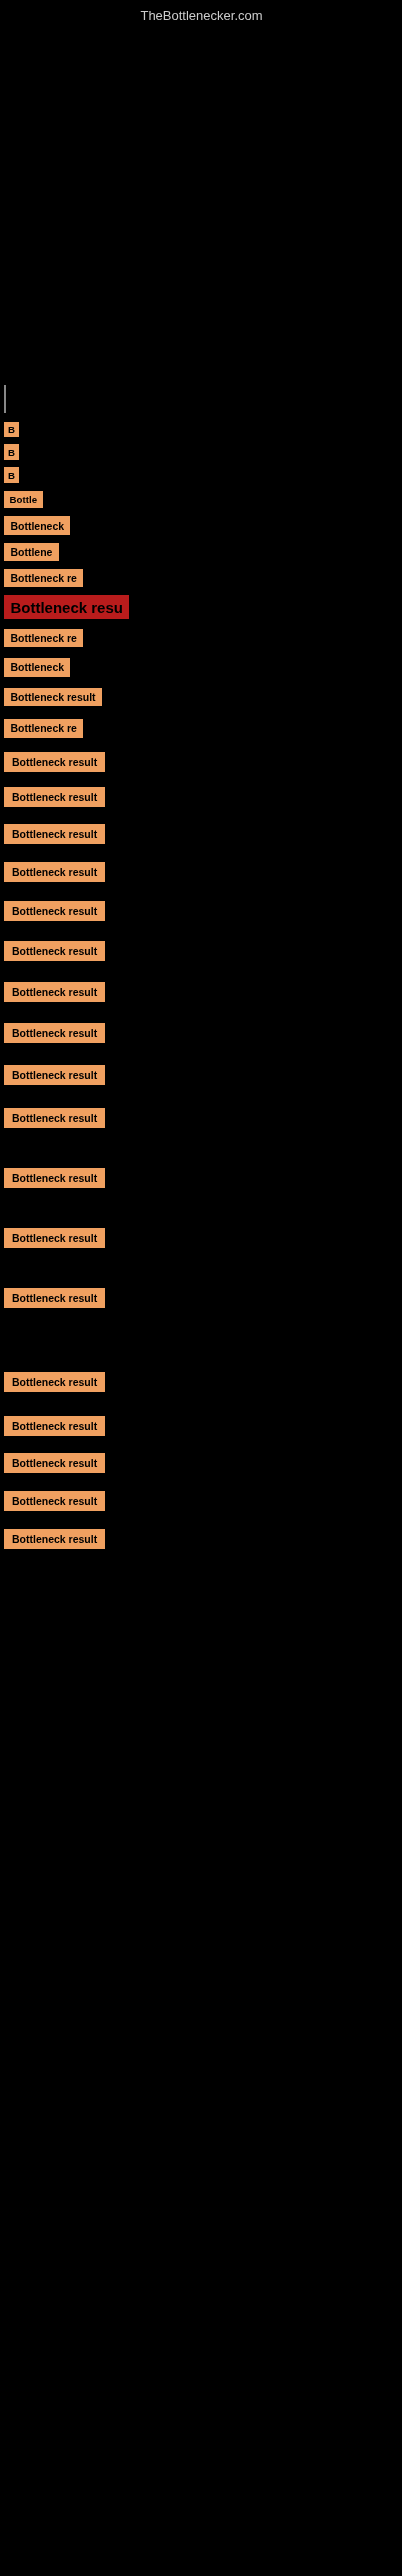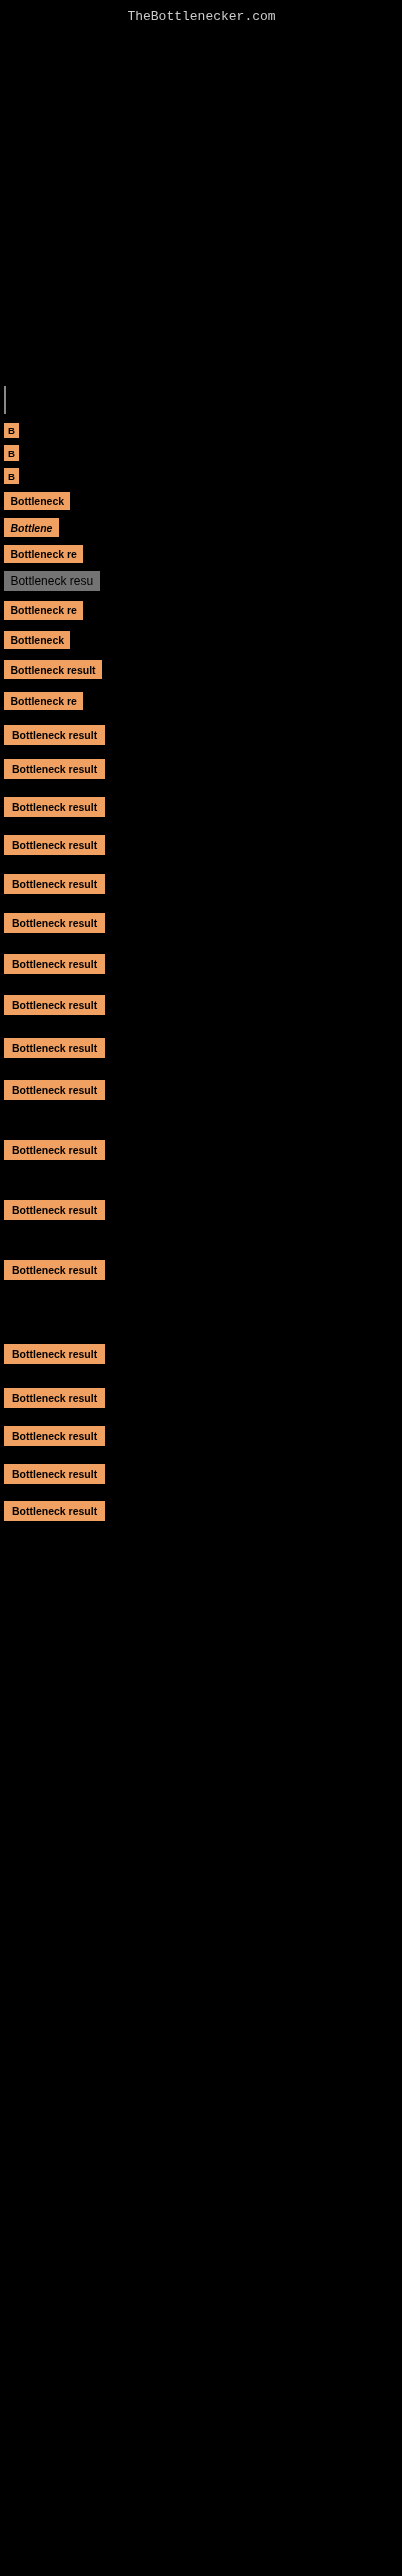--- a/index.html
+++ b/index.html
@@ -12,56 +12,59 @@
       width: 403px;
       min-height: 2576px;
       font-family: Arial, sans-serif;
       position: relative;
     }
   </style>
 </head>
 <body>
 
 <div style="text-align:center; padding: 8px 0;">
-  <span style="color:#cccccc; font-size:13px;font-family:Liberation Mono, monospace;">TheBottlenecker.com</span>
+  <span style="color:#cccccc; font-size:13px;">TheBottlenecker.com</span>
 </div>
 
 <div style="width:394px; height:354px; background:#000000; margin: 0 auto;"></div>
 
 <div style="position:relative; left:4px; width:2.4px; height:28px; background:#888888; margin-bottom:8px;"></div>
 
 <div style="position:relative;">
 
   <div style="margin: 6.4px 0 6.4px 4px;">
     <span style="display:inline-block;background:#f0a060;color:#000;font-size:9.7px;font-weight:bold;padding:2.4px 4px;">B</span>
   </div>
 
   <div style="margin: 6.4px 0 6.4px 4px;">
     <span style="display:inline-block;background:#f0a060;color:#000;font-size:9.7px;font-weight:bold;padding:2.4px 4px;">B</span>
   </div>
 
   <div style="margin: 6.4px 0 6.4px 4px;">
     <span style="display:inline-block;background:#f0a060;color:#000;font-size:9.7px;font-weight:bold;padding:2.4px 4px;">B</span>
   </div>
 
+  <div style="margin: 8px 0 8px 4px;">
+    <span style="display:inline-block;background:#f0a060;color:#000;font-size:9.7px;font-weight:bold;padding:3.2px 5.6px;">Bottle</span>
+  </div>
 
   <div style="margin: 8px 0 8px 4px;">
     <span style="display:inline-block;background:#f0a060;color:#000;font-size:10.5px;font-weight:bold;padding:3.2px 6.4px;">Bottleneck</span>
   </div>
 
-  <div style="margin: 8px 16px 8px 4px; font-style: italic;">
+  <div style="margin: 8px 16px 8px 4px;">
     <span style="display:inline-block;background:#f0a060;color:#000;font-size:10.5px;font-weight:bold;padding:3.2px 6.4px;">Bottlene</span>
   </div>
 
   <div style="margin: 8px 0 8px 4px;">
     <span style="display:inline-block;background:#f0a060;color:#000;font-size:10.5px;font-weight:bold;padding:3.2px 6.4px;">Bottleneck re</span>
   </div>
 
   <div style="margin: 8px 0 8px 4px;">
-    <span style="display:inline-block;background:#737373;color:#000;font-size:12px;font-weight:normal;padding:3.2px 6.4px;">Bottleneck resu</span>
+    <span style="display:inline-block;background:#b91c1c;color:#000;font-size:15px;font-weight:bold;padding:3.2px 6.4px;">Bottleneck resu</span>
   </div>
 
   <div style="margin: 9.7px 0 9.7px 4px;">
     <span style="display:inline-block;background:#f0a060;color:#000;font-size:10.5px;font-weight:bold;padding:3.2px 6.4px;">Bottleneck re</span>
   </div>
 
 
   <div style="margin: 11.3px 0 11.3px 4px;">
     <span style="display:inline-block;background:#f0a060;color:#000;font-size:10.5px;font-weight:bold;padding:3.2px 6.4px;">Bottleneck</span>
   </div>

